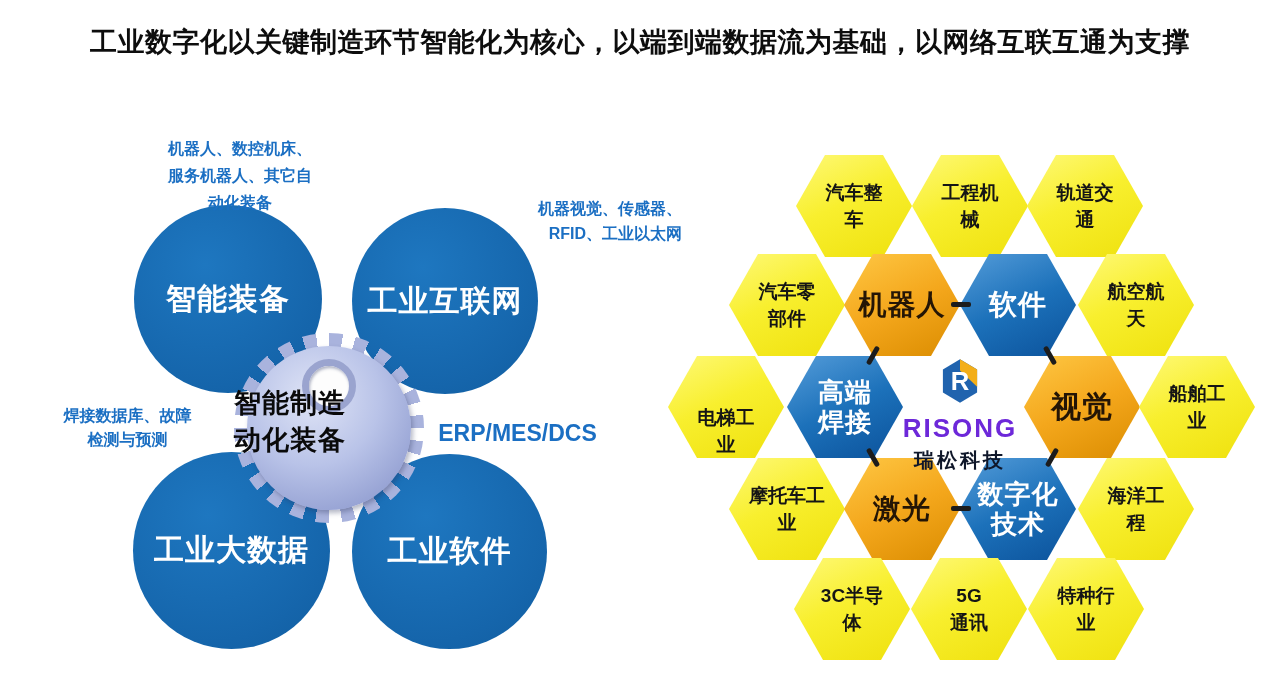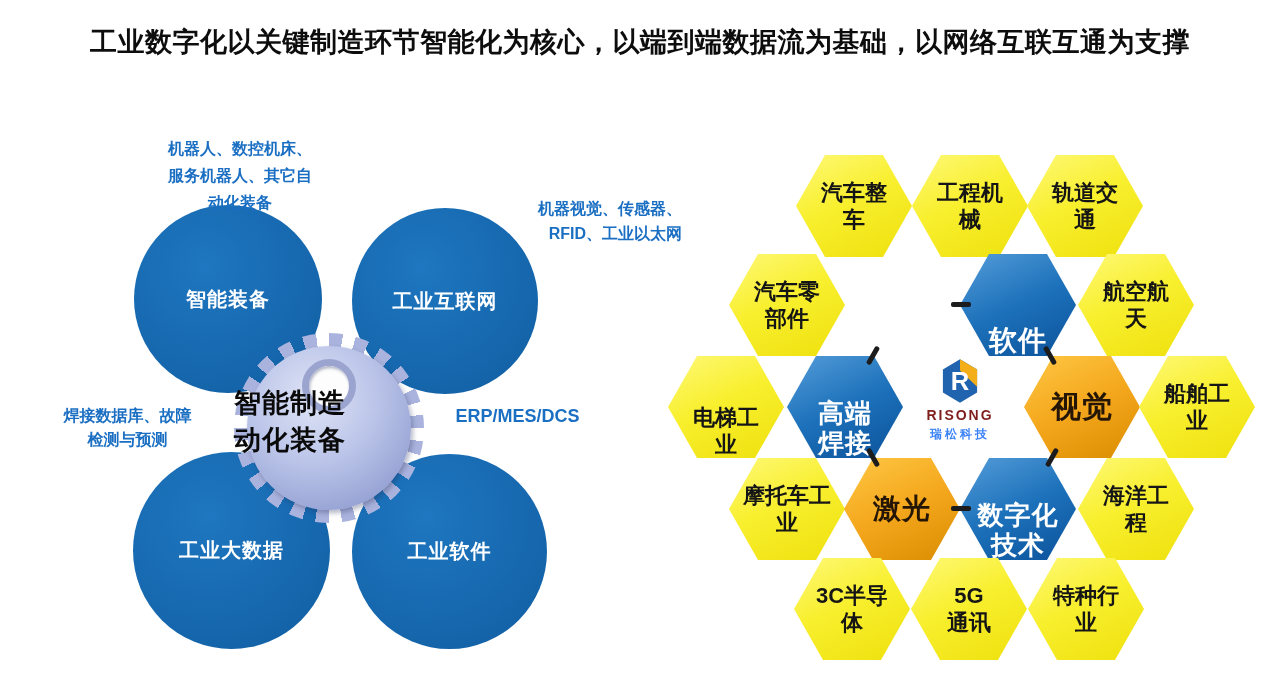--- a/index.html
+++ b/index.html
@@ -11,21 +11,21 @@
   
   .main-title{
     position:absolute;top:24px;left:0;width:1280px;text-align:center;
     font-size:27px;font-weight:700;color:#0d0d0d;letter-spacing:.5px;
   }
   
   .petal{
     position:absolute;border-radius:50%;
     background:radial-gradient(circle at 38% 32%,#1e77c0,#1565ab 70%,#115d9f);
     display:flex;align-items:center;justify-content:center;
-    color:#fff;font-weight:700;font-size:20px;letter-spacing:1px;text-align:left;
+    color:#fff;font-weight:700;font-size:30px;letter-spacing:1px;text-align:left;
   }
   .anno{
     position:absolute;color:#1b6fc3;font-weight:700;text-align:center;
     font-size:16px;line-height:26px;
   }
   .gear{position:absolute;left:234px;top:333px;width:190px;height:190px;}
   .gear-teeth{
     position:absolute;inset:0;border-radius:50%;
     background:repeating-conic-gradient(#a9b3dd 0deg 8.5deg, rgba(0,0,0,0) 8.5deg 16.36deg);
   }
@@ -53,43 +53,43 @@
   }
   .hex{
     position:absolute;width:116px;height:102px;
     clip-path:polygon(0% 50%,25% 0%,75% 0%,100% 50%,75% 100%,25% 100%);
     display:flex;flex-direction:column;align-items:center;justify-content:center;
     text-align:center;font-weight:700;
     filter:drop-shadow(2px 3px 2px rgba(0,0,0,.18));
   }
   .hex.yellow{
     background:linear-gradient(155deg,#fdf76a 8%,#f8ef2e 45%,#f0e312 92%);
-    color:#151515;font-size:22px;line-height:27px;
+    color:#151515;font-size:19px;line-height:27px;
   }
   .hex.orange{
     background:linear-gradient(155deg,#fdc440 5%,#f4a71c 50%,#dd8f03 95%);
     color:#241505;font-size:28px;line-height:32px;letter-spacing:1px;
   }
   .hex.blue{
     background:linear-gradient(155deg,#4f98d6 5%,#1c71ba 50%,#0d559e 95%);
-    color:#ffffff;font-size:26px;line-height:30px;letter-spacing:1px;justify-content:flex-end;
+    color:#ffffff;font-size:26px;line-height:30px;letter-spacing:1px;
   }
   .hex.big{font-size:28px;}
   .connector{
     position:absolute;width:20px;height:5px;background:#1c1c1c;border-radius:2px;
   }
   .risong{
     position:absolute;left:900px;top:358px;width:120px;
     display:flex;flex-direction:column;align-items:center;
   }
   .risong-name{
-    font-size:14px;font-weight:700;color:#7f1d1d;letter-spacing:2px;margin-top:3px;
+    font-size:26px;font-weight:700;color:#6d28d9;letter-spacing:2px;margin-top:9px;
   }
   .risong-cn{
-    font-size:12px;font-weight:700;color:#3b82f6;letter-spacing:3px;margin-top:3px;
+    font-size:20px;font-weight:700;color:#0f172a;letter-spacing:3px;margin-top:3px;
   }
 </style>
 </head>
 <body>
 
 <div id="canvas">
 
   <div class="main-title">工业数字化以关键制造环节智能化为核心，以端到端数据流为基础，以网络互联互通为支撑</div>
 
   <div class="petal" style="left:134px;top:205px;width:188px;height:188px;">
@@ -121,41 +121,44 @@
     <div>动化装备</div>
   </div>
   <div class="anno" style="left:470px;top:196px;width:212px;line-height:25px;text-align:right;">
     <div>机器视觉、传感器、</div>
     <div>RFID、工业以太网</div>
   </div>
   <div class="anno" style="left:20px;top:404px;width:215px;line-height:24px;">
     <div>焊接数据库、故障</div>
     <div>检测与预测</div>
   </div>
-  <div class="anno" style="left:430px;top:403px;width:175px;font-size:18px;">
+  <div class="anno" style="left:430px;top:420px;width:175px;font-size:23px;">
     <div>ERP/MES/DCS</div>
   </div>
 
 
   <div class="hex yellow" style="left:796px;top:155px;">
     <span>汽车整</span>
       <span>车</span>
   </div>
   <div class="hex yellow" style="left:912px;top:155px;">
     <span>工程机</span>
       <span>械</span>
   </div>
   <div class="hex yellow" style="left:1027px;top:155px;">
     <span>轨道交</span>
       <span>通</span>
   </div>
 
   <div class="hex yellow" style="left:729px;top:254px;">
     <span>汽车零</span>
       <span>部件</span>
+  </div>
+  <div class="hex orange big" style="left:844px;top:254px;">
+    <span>机器人</span>
   </div>
   <div class="hex blue big" style="left:960px;top:254px;">
     <span>软件</span>
   </div>
   <div class="hex yellow" style="left:1078px;top:254px;">
     <span>航空航</span>
       <span>天</span>
   </div>
 
   <div class="hex yellow" style="left:668px;top:356px;justify-content:flex-end;">

